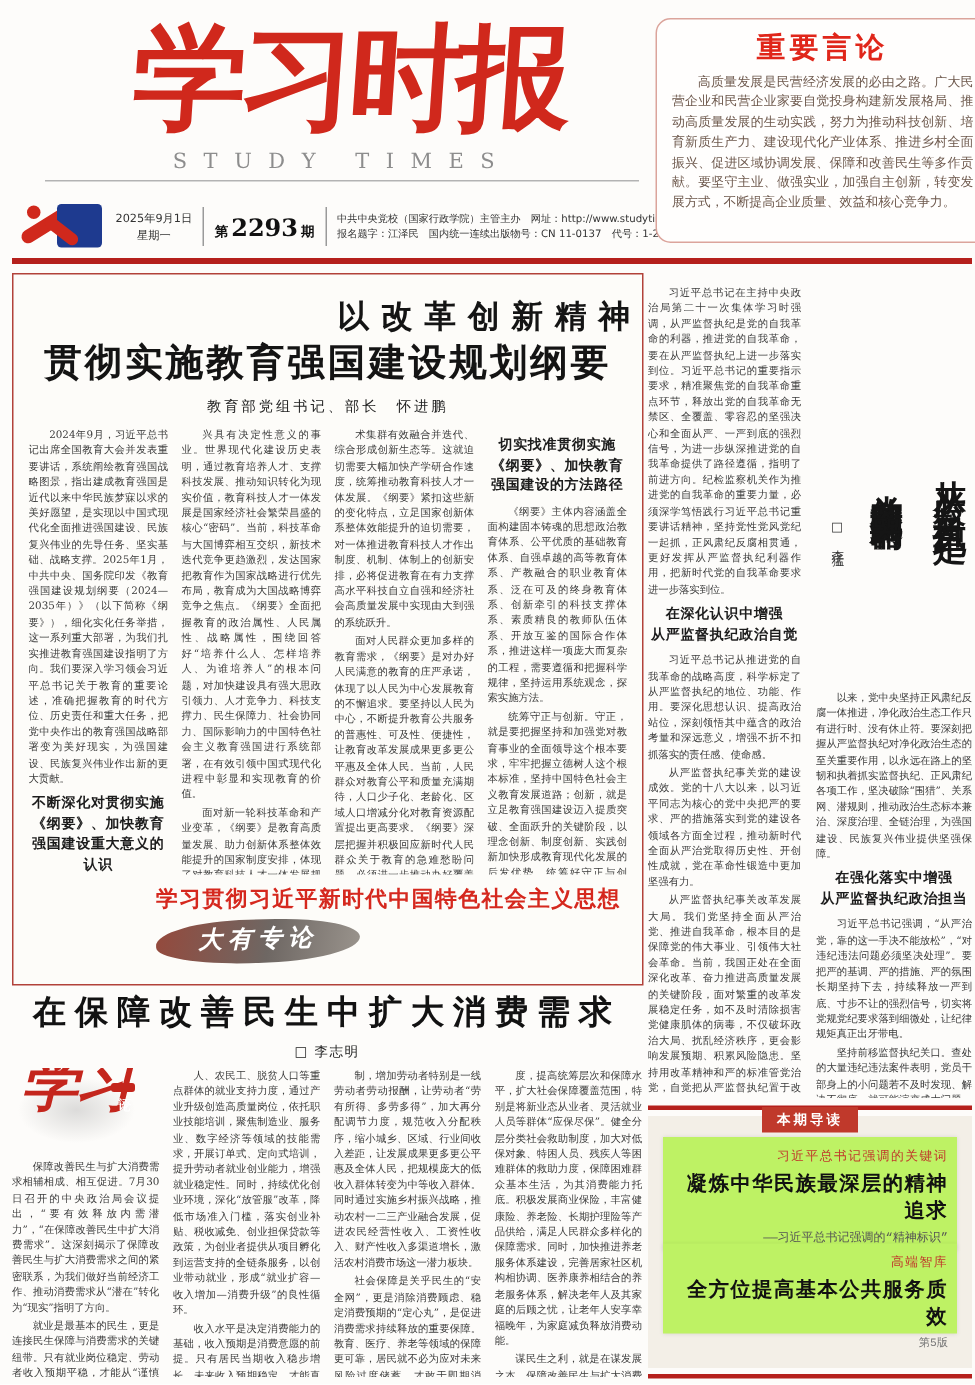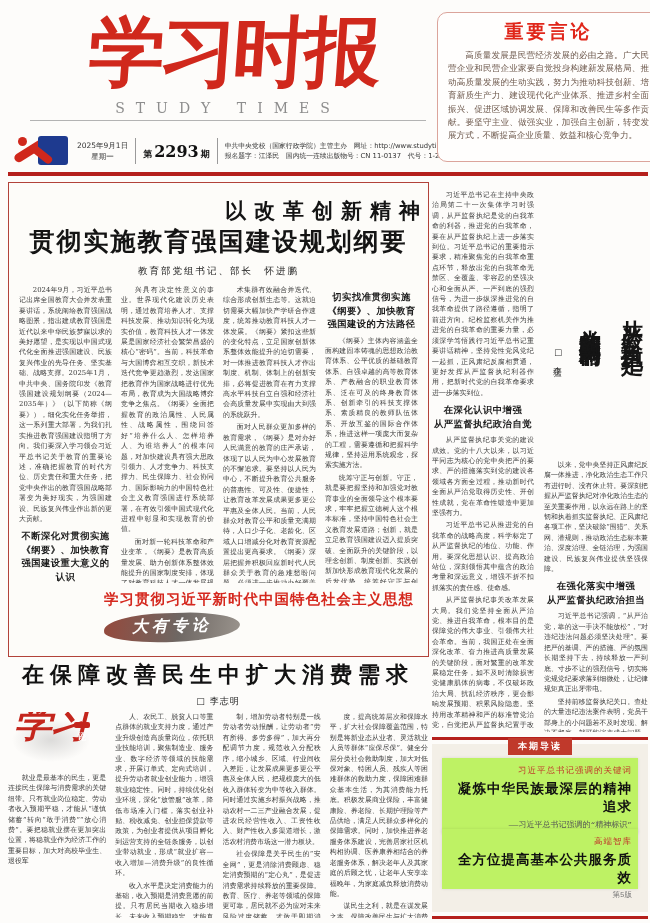--- a/index.html
+++ b/index.html
@@ -154,22 +154,22 @@
       <div class="banner-slogan">学习贯彻习近平新时代中国特色社会主义思想</div>
       <div class="banner-stamp">大有专论</div>
     </div>
   </div>
 
   <div class="right-article">
     <div class="colA col">
       <p>习近平总书记在主持中央政治局第二十一次集体学习时强调，从严监督执纪是党的自我革命的利器，推进党的自我革命，要在从严监督执纪上进一步落实到位。习近平总书记的重要指示要求，精准聚焦党的自我革命重点环节，释放出党的自我革命无禁区、全覆盖、零容忍的坚强决心和全面从严、一严到底的强烈信号，为进一步纵深推进党的自我革命提供了路径遵循，指明了前进方向。纪检监察机关作为推进党的自我革命的重要力量，必须深学笃悟践行习近平总书记重要讲话精神，坚持党性党风党纪一起抓，正风肃纪反腐相贯通，更好发挥从严监督执纪利器作用，把新时代党的自我革命要求进一步落实到位。</p>
       <div class="subhead">在深化认识中增强
 从严监督执纪政治自觉</div>
+      <p>习近平总书记从推进党的自我革命的战略高度，科学标定了从严监督执纪的地位、功能、作用。要深化思想认识、提高政治站位，深刻领悟其中蕴含的政治考量和深远意义，增强不折不扣抓落实的责任感、使命感。</p>
       <p>从严监督执纪事关党的建设成效。党的十八大以来，以习近平同志为核心的党中央把严的要求、严的措施落实到党的建设各领域各方面全过程，推动新时代全面从严治党取得历史性、开创性成就，党在革命性锻造中更加坚强有力。</p>
-      <p>习近平总书记从推进党的自我革命的战略高度，科学标定了从严监督执纪的地位、功能、作用。要深化思想认识、提高政治站位，深刻领悟其中蕴含的政治考量和深远意义，增强不折不扣抓落实的责任感、使命感。</p>
       <p>从严监督执纪事关改革发展大局。我们党坚持全面从严治党、推进自我革命，根本目的是保障党的伟大事业、引领伟大社会革命。当前，我国正处在全面深化改革、奋力推进高质量发展的关键阶段，面对繁重的改革发展稳定任务，如不及时清除损害党健康肌体的病毒，不仅破坏政治大局、扰乱经济秩序，更会影响发展预期、积累风险隐患。坚持用改革精神和严的标准管党治党，自觉把从严监督执纪置于改革发展大局中谋划推进，坚决扫除阻碍党中央重大决策部署落实的“拦路虎”“绊脚石”，确保党始终成为中国特色社会主义事业的坚强领导核心，推动中国式现代化行稳致远。</p>
 
     </div>
     <div class="vhead">
       <span class="vh1">从严监督执纪是</span>
       <span class="vh2">党的自我革命的利器</span>
       <span class="vbyline">□李猛</span>
     </div>
     <div class="colB col">
       <p>以来，党中央坚持正风肃纪反腐一体推进，净化政治生态工作只有进行时、没有休止符。要深刻把握从严监督执纪对净化政治生态的至关重要作用，以永远在路上的坚韧和执着抓实监督执纪、正风肃纪各项工作，坚决破除“围猎”、关系网、潜规则，推动政治生态标本兼治、深度治理、全链治理，为强国建设、民族复兴伟业提供坚强保障。</p>
@@ -202,20 +202,21 @@
   <div class="bottom-article">
     <div class="bot-h1">在保障改善民生中扩大消费需求</div>
     <div class="bot-byline">□ 李志明</div>
     <div class="bot-cols">
       <div class="col">
         <div class="pl-stamp">
           <span class="pl-ink"></span>
           <span class="pl-main">学习</span>
           <span class="pl-seal">评论</span>
         </div>
+        <p>保障改善民生与扩大消费需求相辅相成、相互促进。7月30日召开的中央政治局会议提出，“要有效释放内需潜力”，“在保障改善民生中扩大消费需求”。这深刻揭示了保障改善民生与扩大消费需求之间的紧密联系，为我们做好当前经济工作、推动消费需求从“潜在”转化为“现实”指明了方向。</p>
         <p>就业是最基本的民生，更是连接民生保障与消费需求的关键纽带。只有就业岗位稳定、劳动者收入预期平稳，才能从“谨慎储蓄”转向“敢于消费”“放心消费”。要把稳就业摆在更加突出位置，将稳就业作为经济工作的重要目标，加大对高校毕业生、退役军</p>
       </div>
       <div class="col">
         <p>人、农民工、脱贫人口等重点群体的就业支持力度，通过产业升级创造高质量岗位，依托职业技能培训，聚焦制造业、服务业、数字经济等领域的技能需求，开展订单式、定向式培训，提升劳动者就业创业能力，增强就业稳定性。同时，持续优化创业环境，深化“放管服”改革，降低市场准入门槛，落实创业补贴、税收减免、创业担保贷款等政策，为创业者提供从项目孵化到运营支持的全链条服务，以创业带动就业，形成“就业扩容—收入增加—消费升级”的良性循环。</p>
         <p>收入水平是决定消费能力的基础，收入预期是消费意愿的前提。只有居民当期收入稳步增长、未来收入预期稳定，才能真正释放消费潜力。深化收入分配制度改革，提高劳动报酬在初次分配中的比重，完善企业工资正常增长机</p>
       </div>
       <div class="col">
         <p>制，增加劳动者特别是一线劳动者劳动报酬，让劳动者“劳有所得、多劳多得”，加大再分配调节力度，规范收入分配秩序，缩小城乡、区域、行业间收入差距，让发展成果更多更公平惠及全体人民，把规模庞大的低收入群体转变为中等收入群体。同时通过实施乡村振兴战略，推动农村一二三产业融合发展，促进农民经营性收入、工资性收入、财产性收入多渠道增长，激活农村消费市场这一潜力板块。</p>
         <p>社会保障是关乎民生的“安全网”，更是消除消费顾虑、稳定消费预期的“定心丸”，是促进消费需求持续释放的重要保障。教育、医疗、养老等领域的保障更可靠，居民就不必为应对未来风险过度储蓄，才敢于即期消费、敢于品质消费。要以完善的社会保障兜住兜牢基本生活、提升基础消费能力，进一步完善基本养老保险、基本医疗保险、失业保险等制</p>
       </div>

